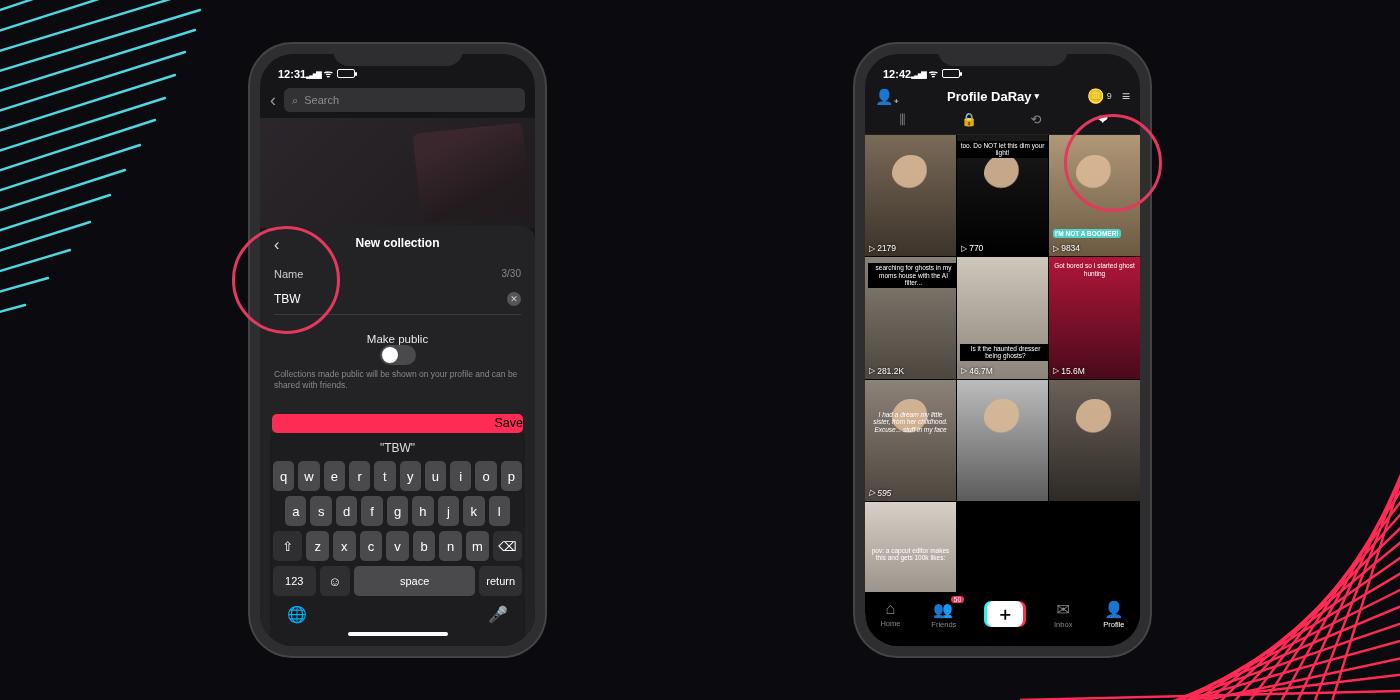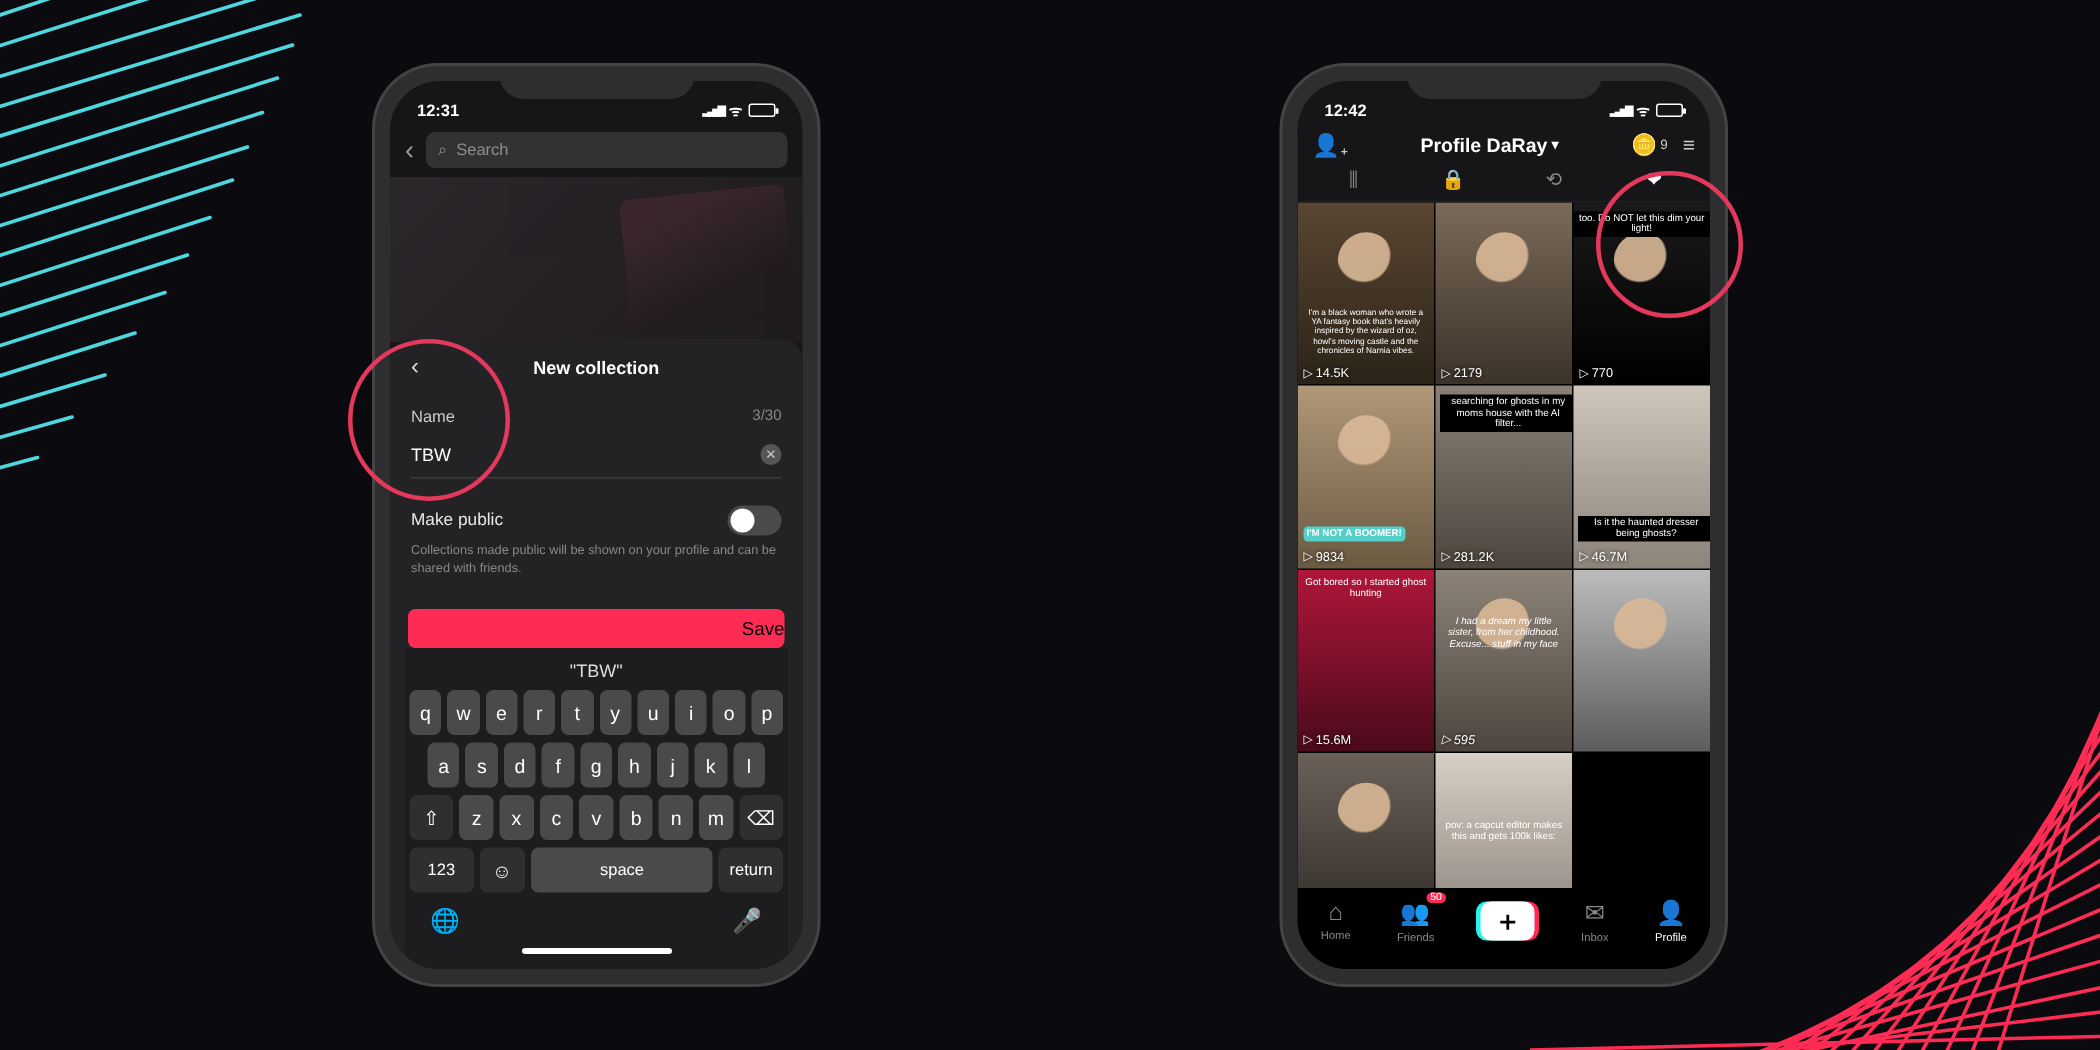--- a/index.html
+++ b/index.html
@@ -55,26 +55,24 @@
     width: 130px; height: 22px;
     background: #2e2e31;
     border-radius: 0 0 16px 16px;
     z-index: 50;
   }
 
   
   .statusbar {
     height: 28px;
     display: flex;
-    justify-content: space-between;
     align-items: flex-end;
     padding: 0 18px 2px;
     font-size: 11px;
     font-weight: 600;
-    gap: 24px;
   }
   .statusbar .right { display: flex; gap: 4px; align-items: center; font-size: 10px; }
   .sig, .wifi, .batt { display: inline-block; }
   .sig::before { content:"▂▃▅▇"; letter-spacing:-2px; font-size:7px; }
   .batt {
     width: 18px; height: 9px; border:1px solid #fff; border-radius:2px; position:relative;
   }
   .batt::after { content:""; position:absolute; right:-3px; top:2px; width:2px; height:4px; background:#fff; border-radius:1px;}
   .batt .fill { background:#fff; height:100%; width:85%; }
 
@@ -151,21 +149,21 @@
   .clear-x {
     width:14px;height:14px;border-radius:50%;
     background:#555; color:#ccc; font-size:9px;
     display:flex;align-items:center;justify-content:center;
   }
 
   .public-row {
     margin-top: 18px;
     padding: 0 4px;
     display:flex; justify-content:space-between; align-items:center;
-    font-size:11.5px; color:#e8e8e8;
+    font-size:11.5px; color:#e8e8e8;flex-direction:column;
   }
   .toggle {
     width:36px; height:20px; background:#4a4a4c; border-radius:10px;
     position:relative;
   }
   .toggle .knob {
     width:16px;height:16px;background:#fff;border-radius:50%;
     position:absolute; top:2px; left:2px;
   }
   .hint {
@@ -499,25 +497,20 @@
 
       <div class="p2-tabs">
         <div class="tab">⫼</div>
         <div class="tab">🔒</div>
         <div class="tab">⟲</div>
         <div class="tab active">❤</div>
       </div>
 
       <div class="gridwrap">
         <div class="grid" id="vidgrid">
-              <div class="tile t1">
-                <div class="face"></div>
-                <div class="cap " style="bottom:18px;left:2px;right:2px;font-size:5.5px;">I'm a black woman who wrote a YA fantasy book that's heavily inspired by the wizard of oz, howl's moving castle and the chronicles of Narnia vibes.</div>
-                <div class="vc">14.5K</div>
-              </div>
               <div class="tile t2">
                 <div class="face"></div>
                 <div class="vc">2179</div>
               </div>
               <div class="tile t3">
                 <div class="face"></div>
                 <div class="cap blackcap" style="top:6px;left:0;right:0;">too. Do NOT let this dim your light!</div>
                 <div class="vc">770</div>
               </div>
               <div class="tile t4">

